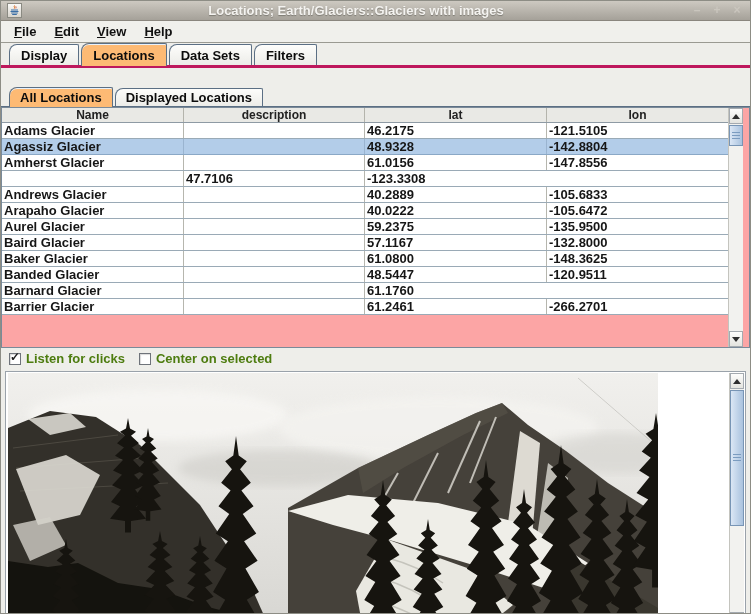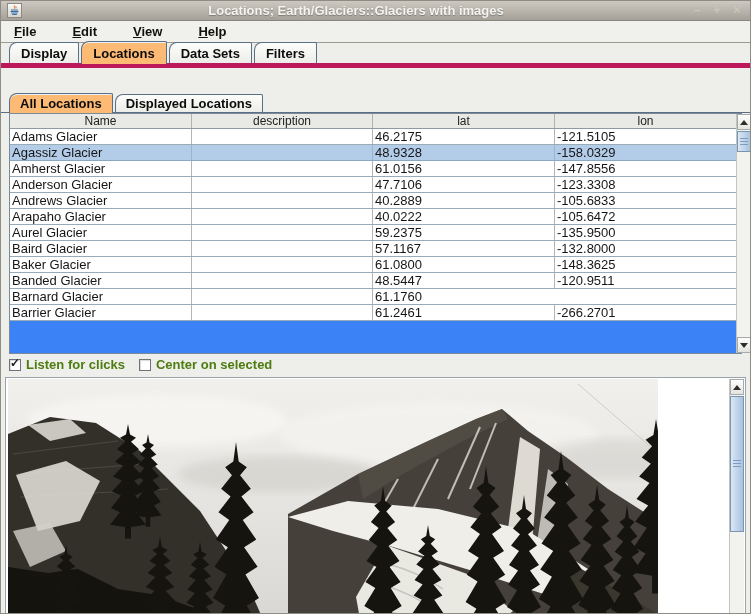--- a/index.html
+++ b/index.html
@@ -28,45 +28,45 @@
     white-space:nowrap;overflow:hidden;
   }
   .win-controls{display:flex;gap:6px;margin-right:2px;}
   .win-btn{
     width:14px;height:14px;text-align:center;line-height:13px;
     color:#cac6be;font-weight:bold;font-size:12px;
   }
   
   .menubar{
     height:22px;background:#f0f0ec;border-bottom:1px solid #9a9a92;
-    display:flex;align-items:center;padding-left:4px;gap:18px;
+    display:flex;align-items:center;padding-left:4px;gap:0;
   }
   .menu-item{font-weight:bold;font-size:13px;padding:2px 9px;color:#111;}
   
   .tabrow{position:relative;display:flex;align-items:flex-end;padding-left:8px;}
-  .tabrow1{height:25px;border-bottom:5px solid #be185d;background:#eeeeea;}
-  .tabrow2{height:36px;border-bottom:1px solid #5b6f84;background:#eeeeea;margin-top:9px;}
+  .tabrow1{height:25px;border-bottom:3px solid #be185d;background:#eeeeea;}
+  .tabrow2{height:36px;border-bottom:1px solid #5b6f84;background:#eeeeea;margin-top:3px;}
   .tab{
     position:relative;height:21px;padding:0 11px;margin-right:2px;
     display:flex;align-items:center;
     font-weight:bold;font-size:13px;color:#0c0c0c;
     background:linear-gradient(#fdfdfb,#ecece8);
     border:1px solid #5b6f84;border-bottom:none;
     border-top-left-radius:8px;border-top-right-radius:2px;
   }
   .tabrow2 .tab{height:18px;padding:0 10px;}
   .tab.selected{
     background:#fdba74;height:23px;margin-bottom:-1px;z-index:2;
     box-shadow:inset 0 1px 0 #e8f1fa;
   }
   .tabrow2 .tab.selected{height:20px;}
   
   .scrollpane{
-    position:relative;margin:0 8px;height:241px;
-    border:1px solid #7a8a99;background:#3b82f6;display:flex;
+    position:relative;margin:0 0;height:241px;
+    border:1px solid #7a8a99;background:#fca5a5;display:flex;font-weight:bold;
   }
   .table-area{width:726px;display:flex;flex-direction:column;}
   .thead{
     display:grid;grid-template-columns:182px 181px 182px 181px;
     height:15px;background:#e9e9e5;border-bottom:1px solid #8e9aa4;flex:0 0 auto;
   }
   .th{
     font-size:12px;color:#222;text-align:center;line-height:14px;
     border-right:1px solid #b4b4ac;overflow:hidden;white-space:nowrap;
   }
@@ -174,30 +174,29 @@
           <div class="tr">
       <div class="td">Adams Glacier</div>
       <div class="td"></div>
       <div class="td">46.2175</div>
       <div class="td">-121.5105</div>
     </div>
           <div class="tr selected">
       <div class="td">Agassiz Glacier</div>
       <div class="td"></div>
       <div class="td">48.9328</div>
-      <div class="td">-158.0329</div>
+      <div class="td">-142.8804</div>
     </div>
           <div class="tr">
       <div class="td">Amherst Glacier</div>
       <div class="td"></div>
       <div class="td">61.0156</div>
       <div class="td">-147.8556</div>
     </div>
           <div class="tr">
-      <div class="td">Anderson Glacier</div>
       <div class="td"></div>
       <div class="td">47.7106</div>
       <div class="td">-123.3308</div>
     </div>
           <div class="tr">
       <div class="td">Andrews Glacier</div>
       <div class="td"></div>
       <div class="td">40.2889</div>
       <div class="td">-105.6833</div>
     </div>

